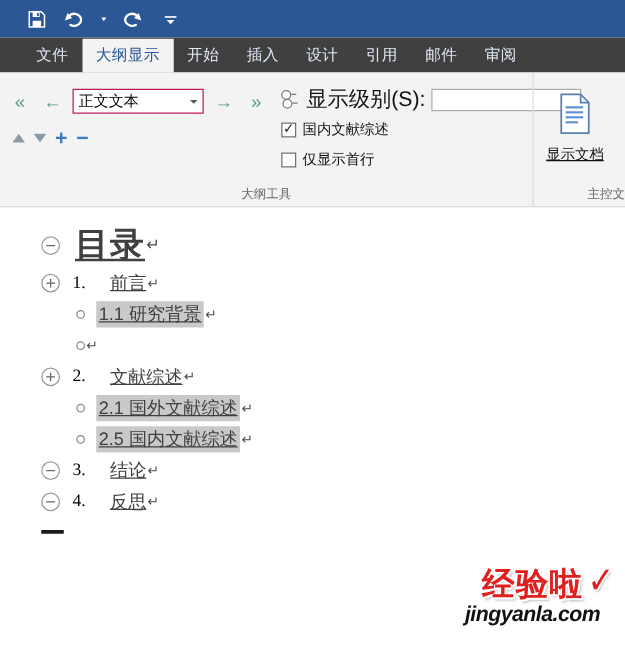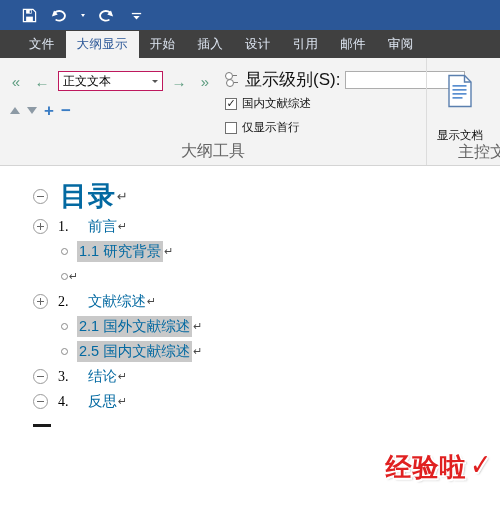--- a/index.html
+++ b/index.html
@@ -85,21 +85,21 @@
   }
   .rgroup {
     position: relative;
     display: flex;
     flex-direction: column;
     justify-content: space-between;
     padding: 6px 0 0 0;
   }
   .rgroup + .rgroup { border-left: 1px solid #dcdcdc; }
   .rgroup-label {
-    font-size: 16px;
+    font-size: 10px;
     color: #666666;
     text-align: center;
     padding-bottom: 3px;
     white-space: nowrap;
   }
   .rgroup-body { display: flex; flex: 1; }
 
   
   .ot-left {
     display: flex;
@@ -195,22 +195,22 @@
   .cb-label { font-size: 11.5px; color: #111; white-space: nowrap; }
 
   
   .md-body { display: flex; padding: 6px 4px 0 4px; gap: 2px; }
   .md-btn {
     width: 58px;
     display: flex; flex-direction: column; align-items: center;
     padding-top: 4px;
   }
   .md-btn .cap {
-    font-size: 11.5px; color: #111; margin-top: 16px; text-align: left;
-    line-height: 14px; white-space: nowrap;
+    font-size: 11.5px; color: #111; margin-top: 4px; text-align: left;
+    line-height: 14px; white-space: nowrap; text-decoration: underline;
   }
 
   
   .docarea {
     position: absolute;
     left: 0; right: 0;
     top: 166px; bottom: 0;
     background: #ffffff;
     overflow: hidden;
   }
@@ -254,22 +254,23 @@
     font-size: 14px;
     color: #000;
     margin-left: 10px;
     width: 30px;
     flex: 0 0 auto;
     font-family: "Liberation Serif", serif;
   }
 
   .otext {
     font-size: 14.5px;
-    color: #0369a1;
+    color: #404040;
     white-space: nowrap;
+    text-decoration: underline;
   }
   .o-row.lvl0 .otext {
     font-size: 27px;
     font-weight: bold;
     margin-left: 12px;
     letter-spacing: 1px;
     font-family: "Liberation Serif", "DejaVu Serif", serif;
   }
   .o-row.lvl1 .otext { }
   .o-row.lvl2 .otext { margin-left: 9px; text-align: right; }
@@ -521,14 +522,15 @@
 
     <div class="empty-para"></div>
 
   </div>
 
   <div class="watermark">
     <div class="wm-top">
       <span>经验啦</span>
       <span class="wm-check">✓</span>
     </div>
+    <div class="wm-bot">jingyanla.com</div>
   </div>
 </div>
 
 </body></html>

